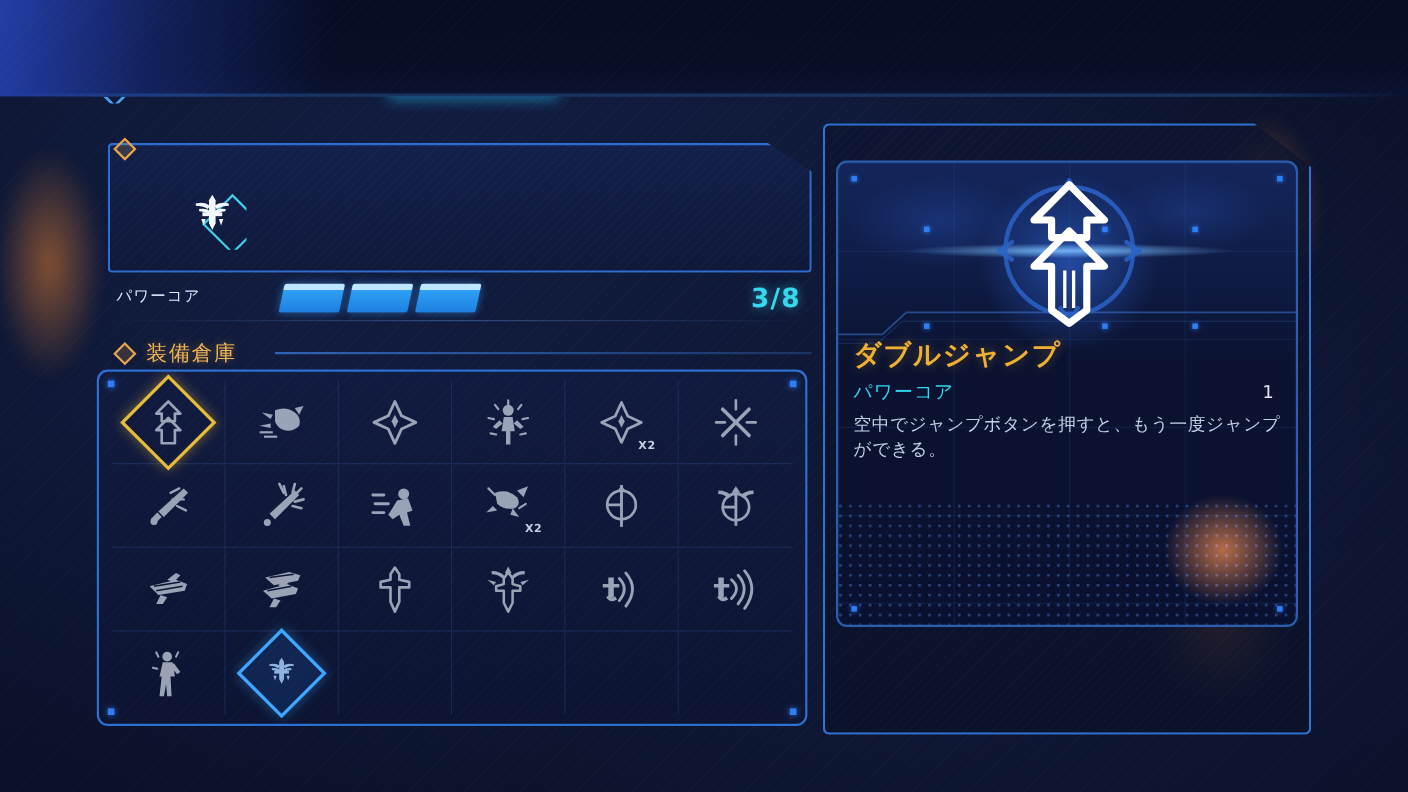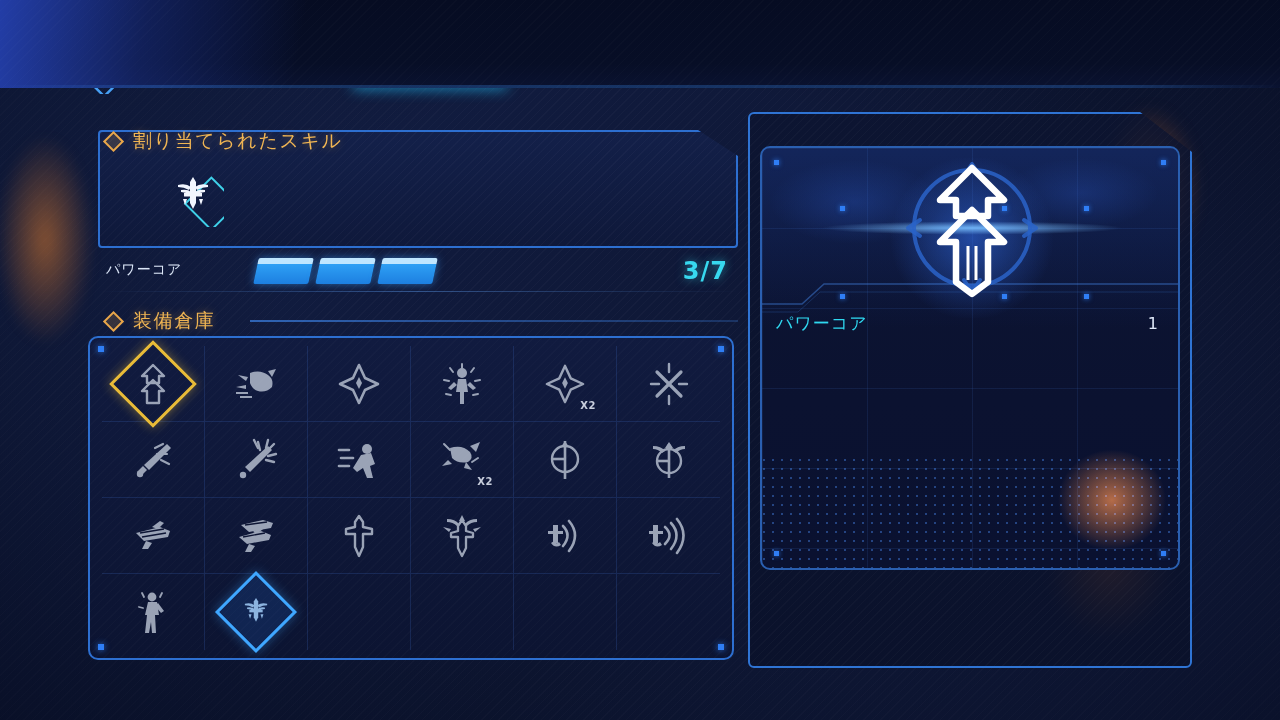--- a/index.html
+++ b/index.html
@@ -363,21 +363,20 @@
     </div>
     <div class="tab">
       <div class="tab-sep"></div>
       <span>設定</span>
     </div>
   </div>
 
   <div id="assigned-frame"></div>
   <div class="panel-title" style="left:106px; top:128px;">
     <span class="diamond-bullet"></span>
-    <span>割り当てられたスキル</span>
   </div>
 
   <div class="assigned-slot">
     <svg width="62" height="62" viewBox="0 0 62 62">
       <rect x="31" y="5" width="37" height="37" transform="rotate(45 31 31)" fill="none" stroke="#3fd0e8" stroke-width="2"></rect>
       <path d="M31 12 L34 17 L34 38 L31 44 L28 38 L28 17 Z" fill="#f2f6ff"></path>
       <path d="M16 20 Q24 18 29 22 L27 25 Q22 22 16 22 Z" fill="#f2f6ff"></path>
       <path d="M46 20 Q38 18 33 22 L35 25 Q40 22 46 22 Z" fill="#f2f6ff"></path>
       <path d="M19 25 Q26 24 29 27 L28 30 Q23 27 19 27 Z" fill="#f2f6ff"></path>
       <path d="M43 25 Q36 24 33 27 L34 30 Q39 27 43 27 Z" fill="#f2f6ff"></path>
@@ -387,21 +386,21 @@
     </svg>
   </div>
 
   <div id="powercore-row">
     <span id="powercore-label">パワーコア</span>
     <div id="powercore-pips">
       <div class="pip"></div>
       <div class="pip"></div>
       <div class="pip"></div>
     </div>
-    <span id="powercore-count">3/7</span>
+    <span id="powercore-count">3/8</span>
   </div>
   <div id="powercore-underline"></div>
 
   <div class="panel-title" style="left:106px; top:308px;text-align:right;">
     <span class="diamond-bullet"></span>
     <span>装備倉庫</span>
   </div>
   <div style="position:absolute;left:250px;top:320px;width:488px;height:2px;background:linear-gradient(90deg, rgba(60,130,230,0.7), rgba(60,130,230,0.25));z-index:3"></div>
 
   <div id="inventory-frame">
@@ -753,19 +752,21 @@
             <path d="M84 92 L84 126"></path>
         </g>
       </svg>
     </div>
 
     <div class="detail-dots"></div>
     <div class="detail-dots-orange"></div>
   </div>
 
   <div id="detail-text">
+    <div id="skill-name">ダブルジャンプ</div>
     <div class="skill-cost-row">
       <span id="skill-cost-label">パワーコア</span>
       <span id="skill-cost-value">1</span>
     </div>
+    <div id="skill-desc">空中でジャンプボタンを押すと、もう一度ジャンプができる。</div>
   </div>
 
 </div>
 
 </body></html>

